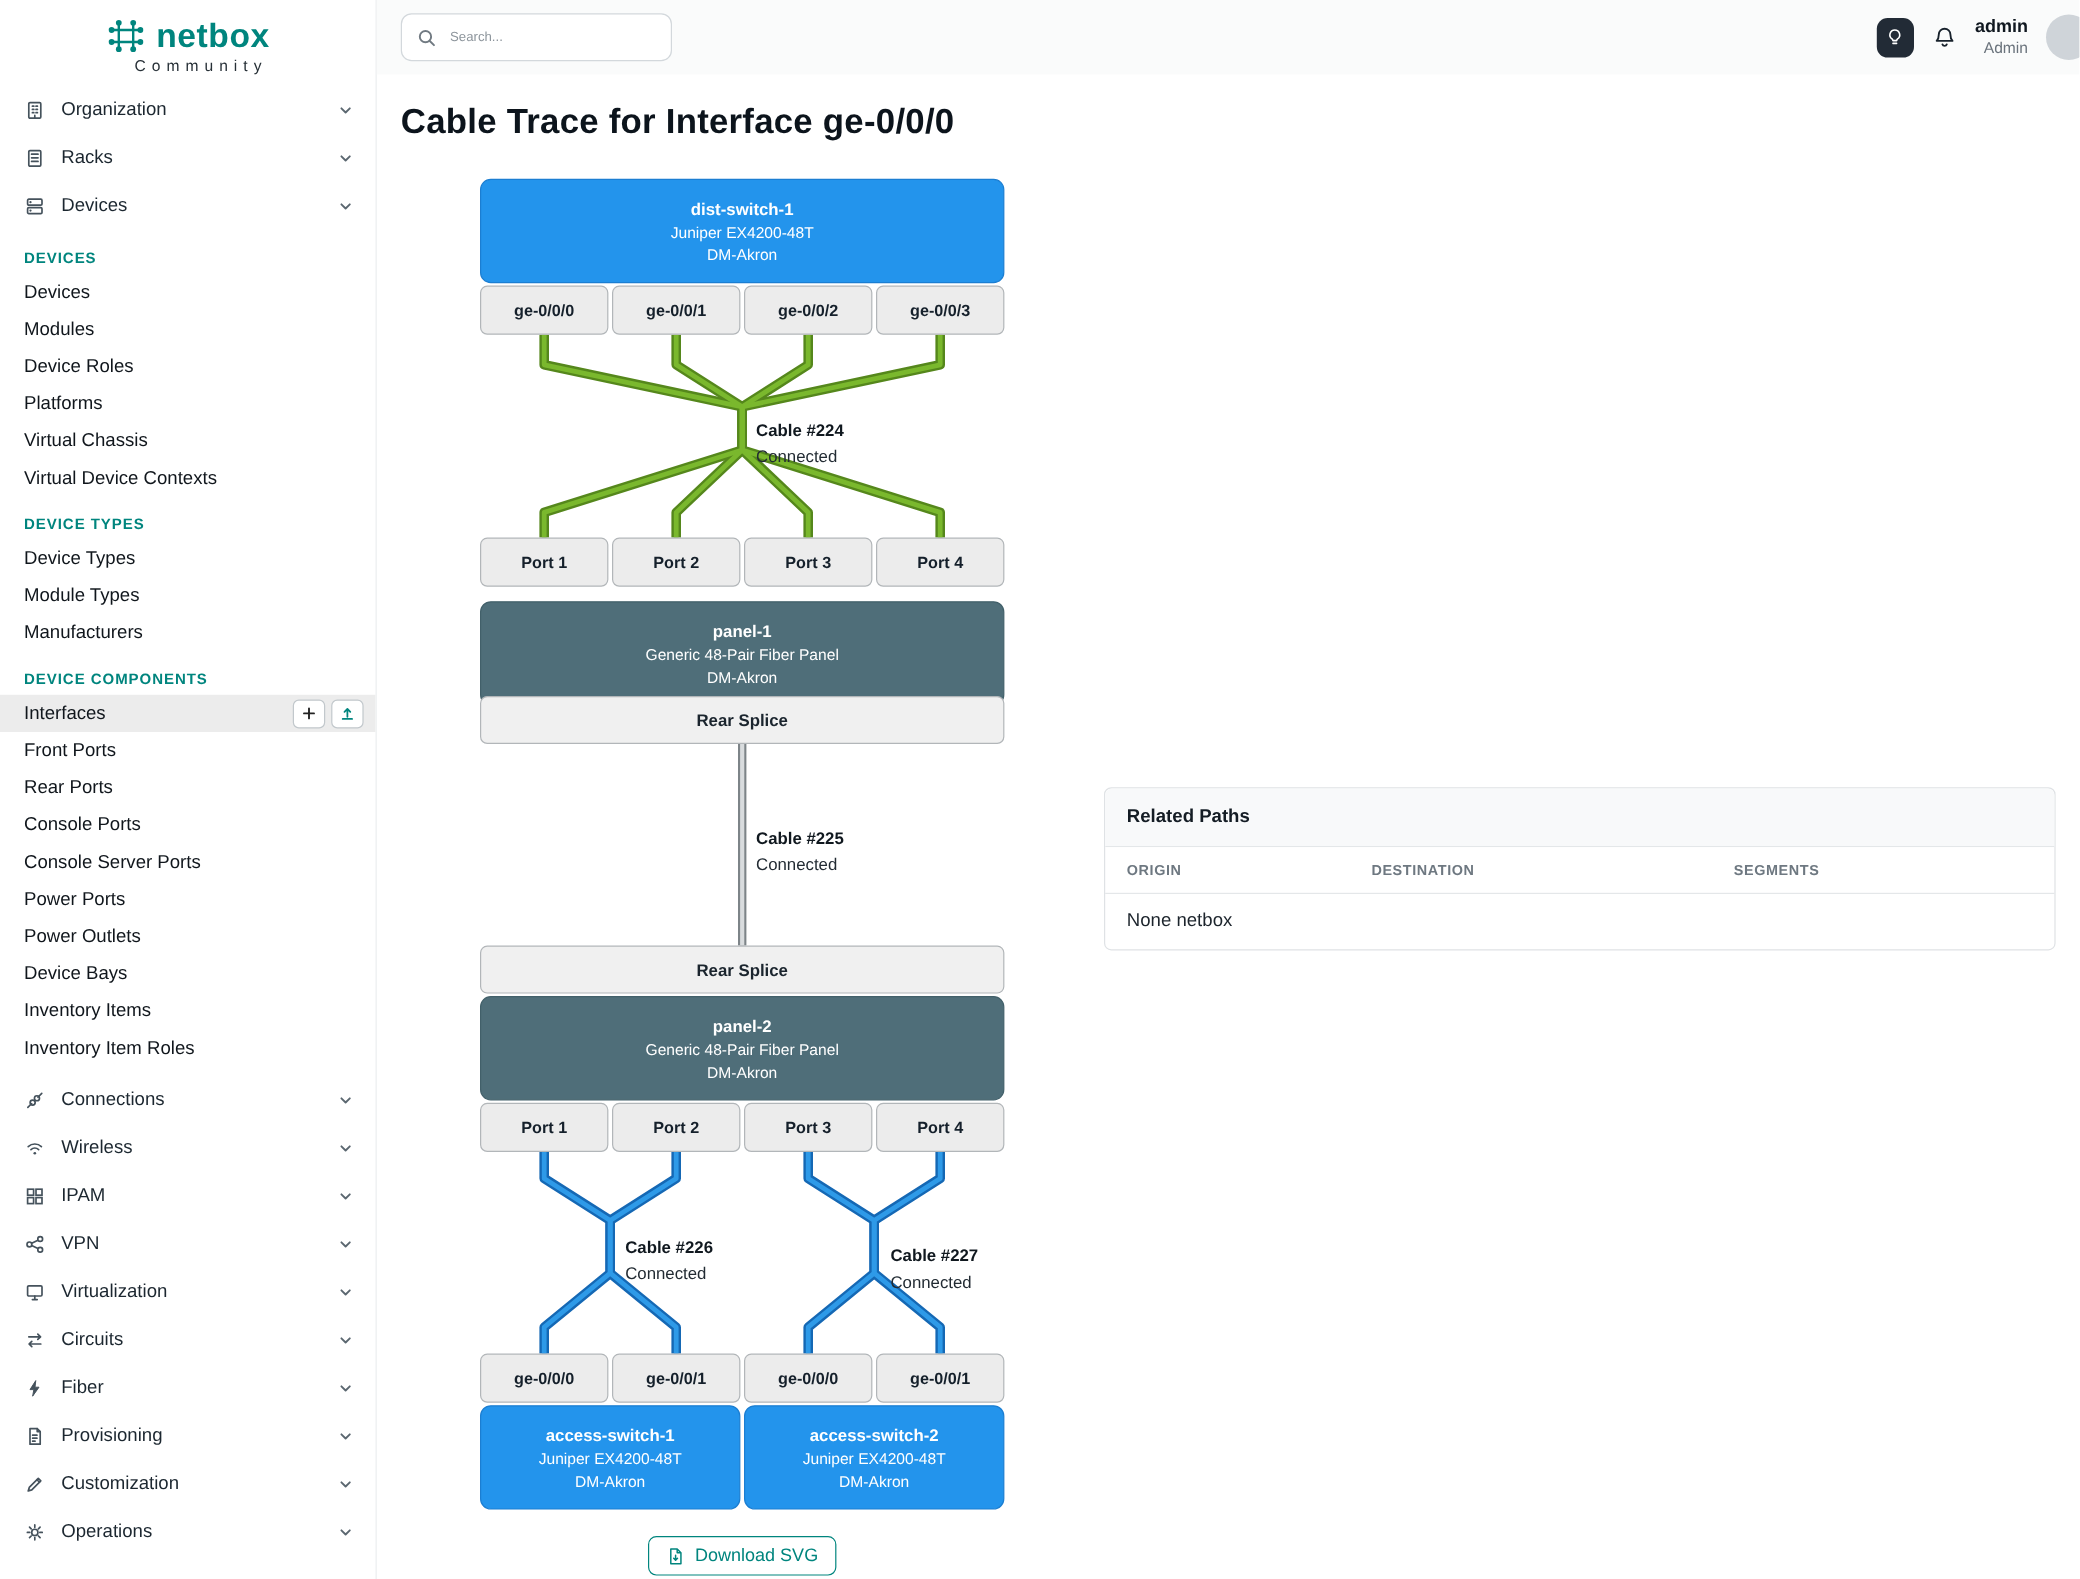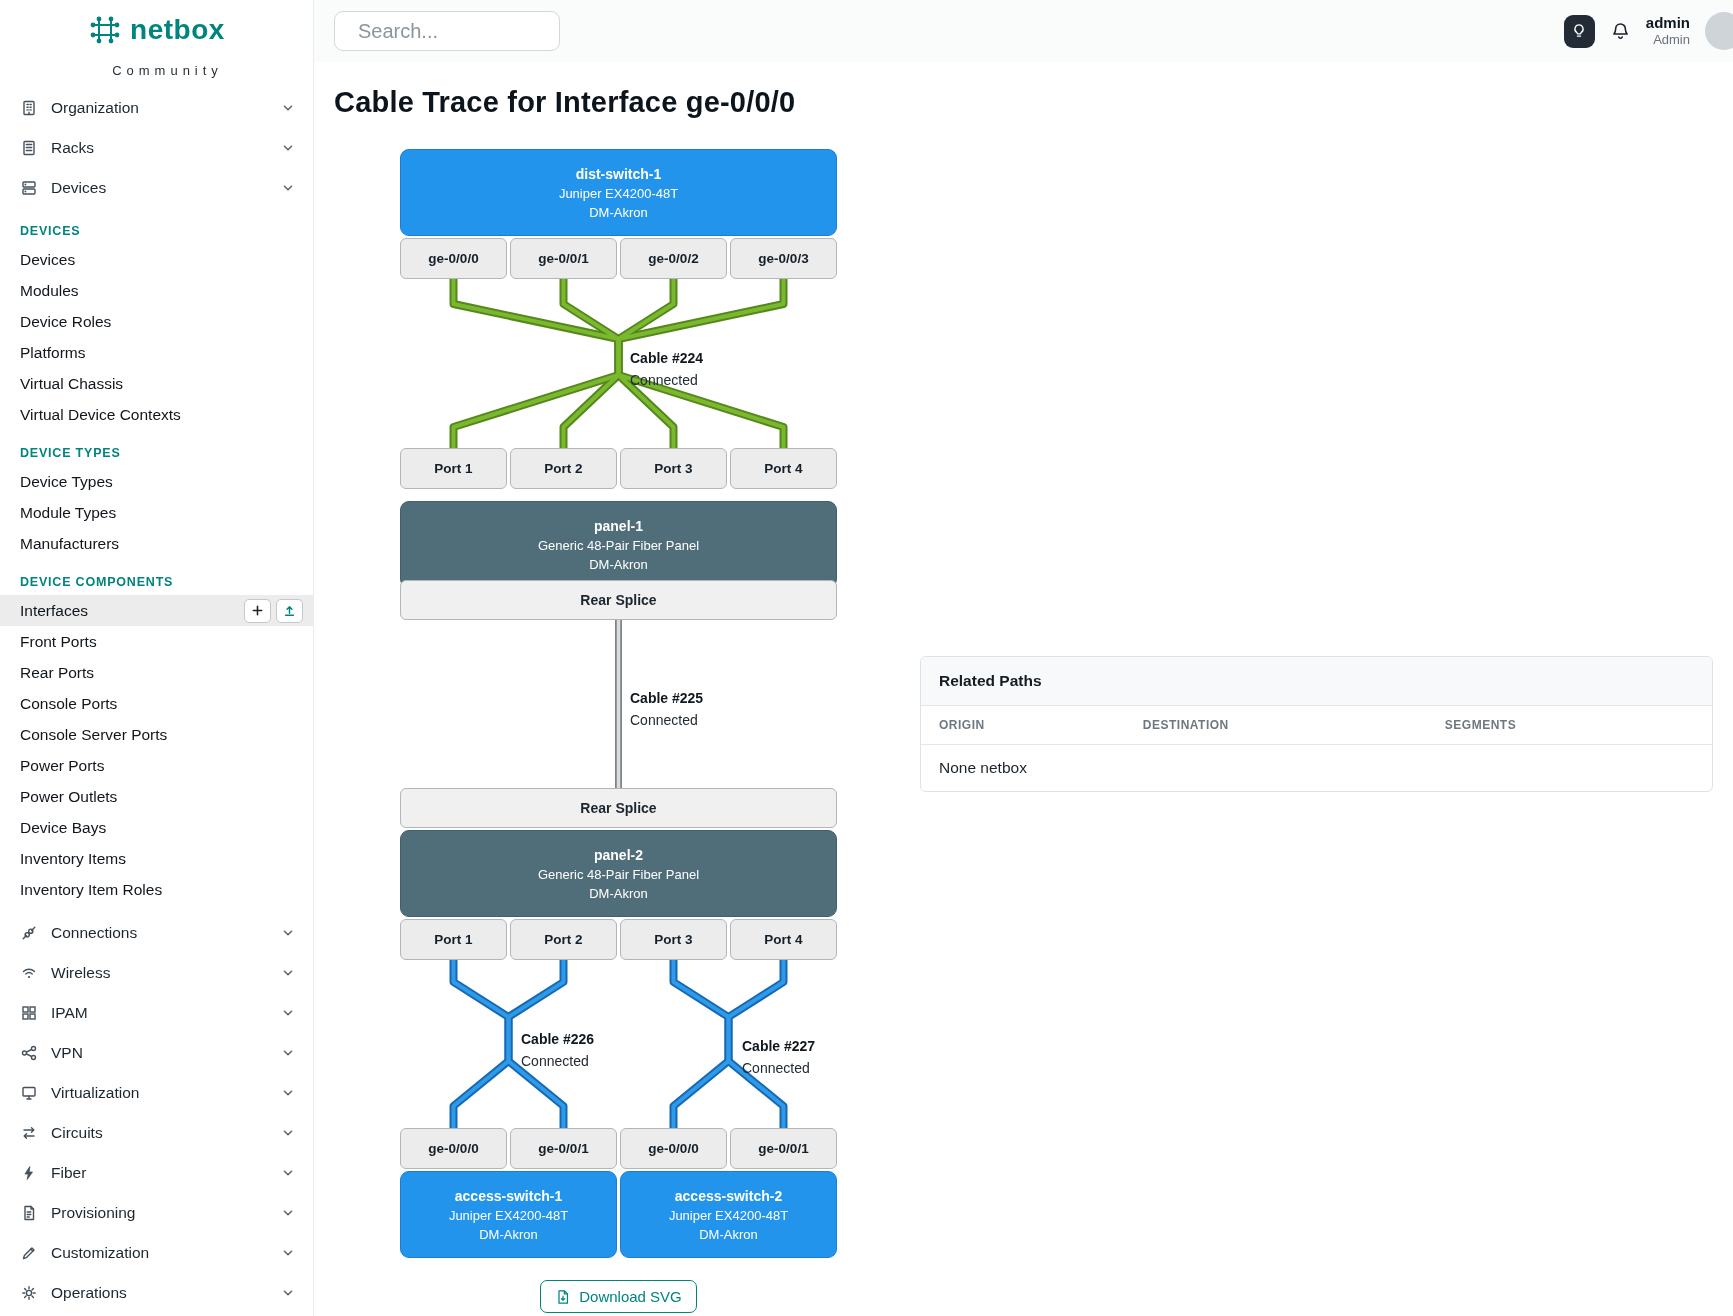--- a/index.html
+++ b/index.html
@@ -8,39 +8,39 @@
     font-family: "Liberation Sans", "DejaVu Sans", sans-serif;
     color:#16212c; background:#fff; width:1733px; height:1316px; overflow:hidden;
   }
   .app { display:flex; width:1733px; height:1316px; overflow:hidden; background:#fff; }
 
   
   .sidebar { width:314px; flex:none; background:#fff; border-right:1px solid #e9ebed; padding-top:14px; overflow:hidden; }
   .brand { text-align:center; margin-bottom:10px; }
   .brand-row { display:flex; align-items:center; justify-content:center; gap:8px; }
   .brand-name { font-size:28px; font-weight:700; color:#00857e; letter-spacing:.5px; }
-  .brand-tag { font-size:13px; letter-spacing:5px; padding-left:22px; color:#273037; margin-top:17px; font-weight:500; }
+  .brand-tag { font-size:13px; letter-spacing:5px; padding-left:22px; color:#273037; margin-top:1px; font-weight:500; }
 
   .nav-item { display:flex; align-items:center; gap:13px; height:40px; padding:0 18px 0 20px; font-size:15.5px; color:#1c2730; cursor:pointer; }
   .nav-item .icon { color:#45525c; flex:none; display:flex; }
   .nav-item .lbl { flex:1; }
   .chev { color:#5b6770; flex:none; }
 
   .nav-heading { margin:16px 0 6px; padding:0 20px; font-size:12.5px; font-weight:700; color:#00857e; letter-spacing:.8px; }
   .nav-sub { display:flex; align-items:center; height:31px; padding:0 10px 0 20px; font-size:15.5px; color:#10161c; cursor:pointer; }
   .nav-sub.active { background:#ececec; }
   .nav-sub .spacer { flex:1; }
   .mini-btn { width:27px; height:24px; border:1px solid #c2c8cc; border-radius:5px; background:#fff; display:flex; align-items:center; justify-content:center; padding:0; margin-left:5px; cursor:pointer; }
   .nav-bottom { margin-top:8px; }
 
   
   .mainarea { flex:1; min-width:0; display:flex; flex-direction:column; background:#fff; }
   .topbar { height:62px; flex:none; display:flex; align-items:center; padding:0 12px 0 20px; background:#fafbfb; }
   .searchbox { width:226px; height:40px; border:1px solid #d3d8dc; border-radius:9px; background:#fff; display:flex; align-items:center; padding:0 12px; gap:9px; }
-  .searchbox input { border:0; outline:0; flex:1; font-size:20px; color:#ef4444; background:transparent; font-family:inherit; }
+  .searchbox input { border:0; outline:0; flex:1; font-size:11px; color:#ef4444; background:transparent; font-family:inherit; }
   .searchbox input::placeholder { color:#8d959c; }
   .top-right { margin-left:auto; display:flex; align-items:center; gap:15px; }
   .theme-btn { width:31px; height:33px; border-radius:9px; background:#222b36; border:0; display:flex; align-items:center; justify-content:center; cursor:pointer; }
   .bell-btn { background:none; border:0; padding:0; cursor:pointer; display:flex; }
   .user-meta { text-align:right; line-height:1.25; cursor:pointer; }
   .user-name { font-size:15px; font-weight:700; color:#101820; }
   .user-role { font-size:13px; color:#6a737c; }
   .avatar { width:38px; height:38px; border-radius:50%; background:#cfd4d9; flex:none; margin-right:-22px; cursor:pointer; }
 
   .content { padding:0 20px; flex:1; }

